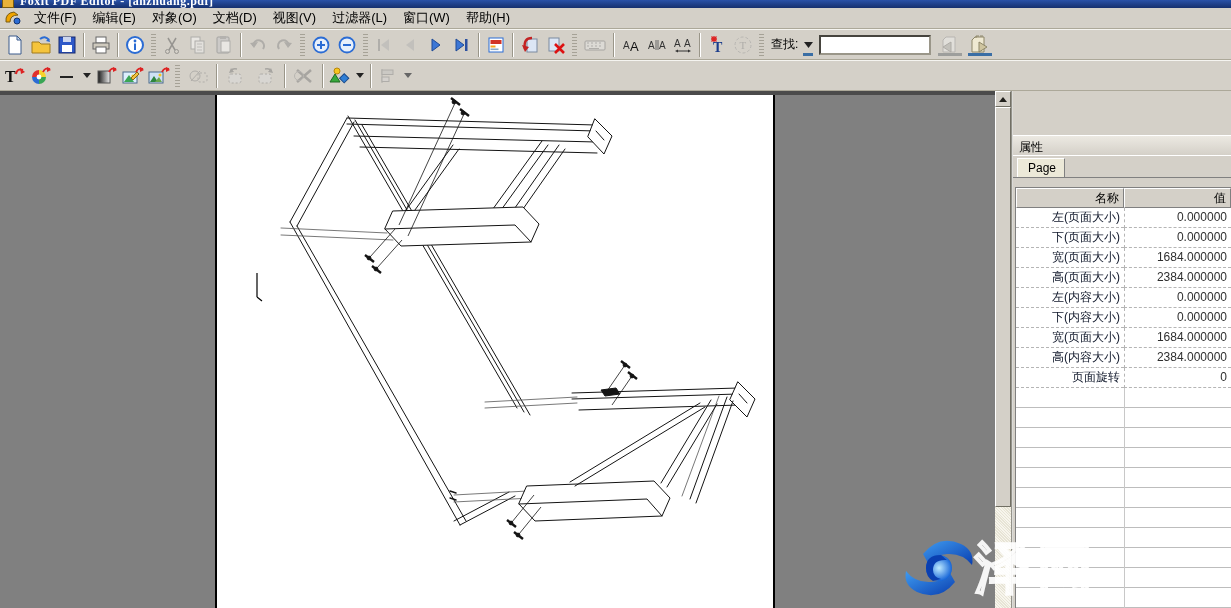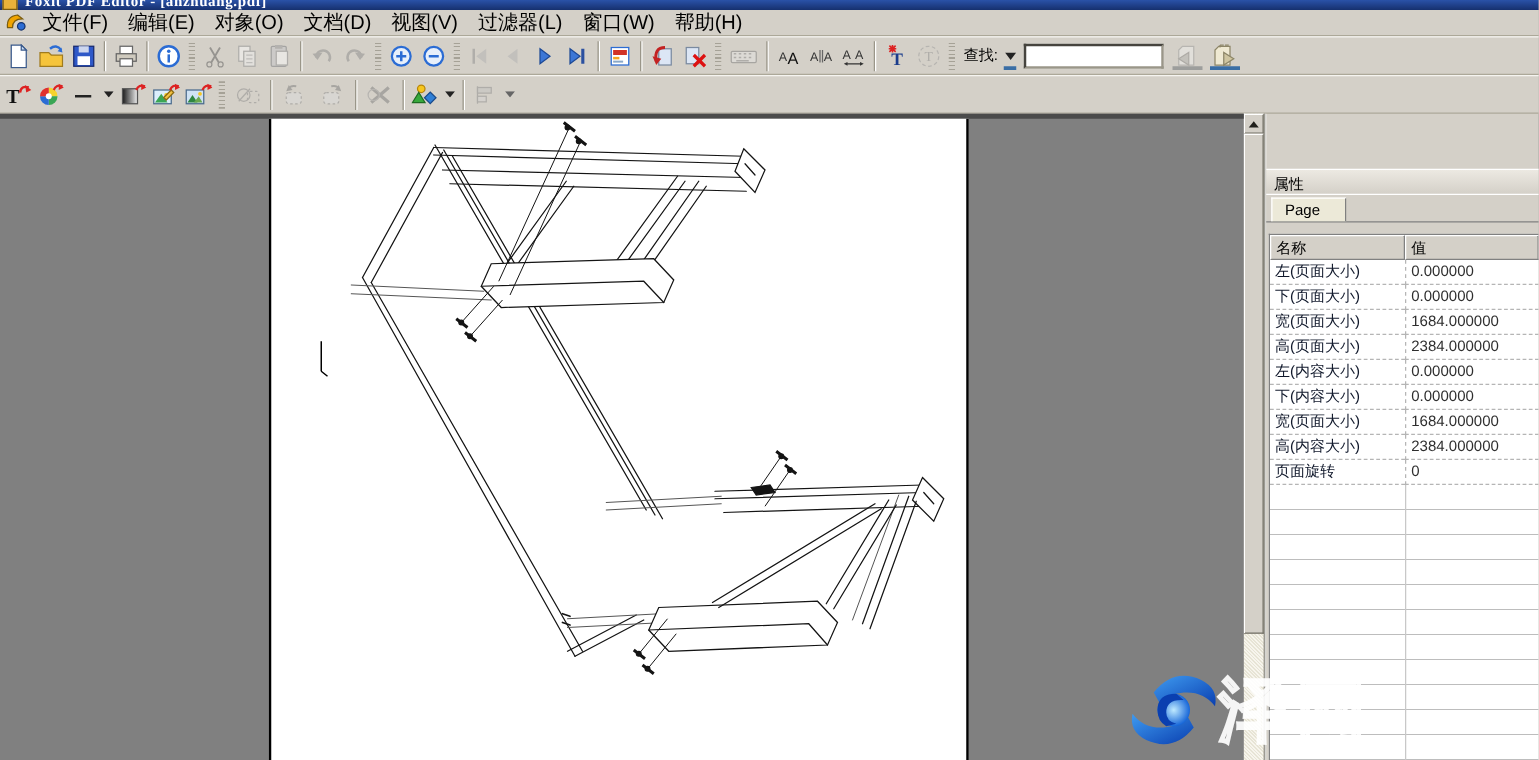--- a/index.html
+++ b/index.html
@@ -7,21 +7,21 @@
   body { position:relative; background:#d4d0c8; }
 
   
   .titlebar { height:8px; background:linear-gradient(#2a52a8,#16306e); position:relative; overflow:hidden;font-family:Liberation Serif, serif; }
   .titlebar .ttext { position:absolute; top:-6px; left:20px; color:#fff; font-weight:bold; font-size:12px; letter-spacing:.5px; white-space:nowrap; }
   .titlebar .tico { position:absolute; top:-2px; left:2px; width:12px; height:10px; background:#e8b23a; border:1px solid #7a5c10; }
 
   
   .menubar { height:21px; background:#d4d0c8; display:flex; align-items:center; border-bottom:1px solid #aca899; padding-left:2px; }
   .appicon { width:18px; height:16px; margin:0 4px 0 2px; }
-  .menu-item { font-size:16px; color:#000; padding:2px 8px; cursor:default; }
+  .menu-item { font-size:13px; color:#000; padding:2px 8px; cursor:default; }
 
   
   .toolbar { height:31px; background:#d4d0c8; display:flex; align-items:center; border-top:1px solid #f5f4f0; border-bottom:1px solid #aca899; padding-left:2px; }
   .tbtn { width:26px; height:25px; display:flex; align-items:center; justify-content:center; border:1px solid transparent; position:relative; }
   .tbtn.wide { width:30px; }
   .tbtn.dis { opacity:.48; filter:grayscale(.9); }
   .grip { width:5px; height:22px; margin:0 3px; background:repeating-linear-gradient(to bottom,#9a968a 0 1px,transparent 1px 3px); opacity:.8; }
   .sep { width:0; height:24px; border-left:1px solid #9a9689; border-right:1px solid #fff; margin:0 3px; }
   .blue-u::after { content:""; position:absolute; left:2px; right:2px; bottom:0px; height:3px; background:#3a6ea5; }
   .find-label { font-size:12px; margin:0 3px 0 4px; }
@@ -39,23 +39,23 @@
   .sc-btn { width:16px; height:16px; background:#d4d0c8; border:1px solid; border-color:#fff #716f64 #716f64 #fff; display:flex; align-items:center; justify-content:center; }
   .sc-arrow-up { width:0; height:0; border-left:4px solid transparent; border-right:4px solid transparent; border-bottom:5px solid #21201c; }
   .sc-thumb { width:16px; height:400px; background:#d4d0c8; border:1px solid; border-color:#fff #716f64 #716f64 #fff; }
 
   .divider { width:2px; height:517px; background:linear-gradient(to right,#716f64,#fff); }
 
   
   .panel { width:218px; height:517px; background:#d4d0c8; border-top:1px solid #fff; position:relative; font-size:12px;margin-top:44px; }
   .panel-title { height:20px; padding:3px 0 0 6px; font-size:12px; color:#000; background:linear-gradient(#ece9e2,#d4d0c8); border-bottom:1px solid #fff; }
   .panel-tabs { height:22px; display:flex; align-items:flex-end; padding-left:4px; border-bottom:1px solid #808080; }
-  .tab { height:19px; padding:2px 20px 0 10px; background:#ece9d8; border:1px solid #808080; border-bottom:none; border-top-color:#fff; border-left-color:#fff; font-size:12px; }
+  .tab { height:19px; padding:2px 8px 0 10px; background:#ece9d8; border:1px solid #808080; border-bottom:none; border-top-color:#fff; border-left-color:#fff; font-size:12px; }
   .props-table { position:absolute; left:2px; right:0; top:51px; bottom:0; background:#fff; border-left:1px solid #808080; border-top:1px solid #808080; overflow:hidden; }
-  .prow { display:flex; height:20px; line-height:19px; }
+  .prow { display:flex; height:20px; line-height:19px;text-align:right; }
   .prow.header .pcell { background:#d4d0c8; border-right:1px solid #808080; border-bottom:1px solid #808080; border-top:1px solid #fff; border-left:1px solid #fff; font-weight:normal; color:#000; }
   .pcell { padding:0 4px; overflow:hidden; white-space:nowrap; }
   .pcell.name { width:108px; flex:none; color:#0f172a; border-bottom:1px dashed #b5b5b5; }
   .pcell.value { flex:1; color:#2e2e2e; border-bottom:1px dashed #b5b5b5; border-left:1px dashed #b5b5b5; }
   .pfiller { position:absolute; left:0; right:0; bottom:0; top:200px;
       background-image:
         linear-gradient(#c8c8c8,#c8c8c8),
         repeating-linear-gradient(to bottom,transparent 0 19px,#bdbdbd 19px 20px);
       background-size:1px 100%,100% 20px;
       background-position:108px 0,0 0;

